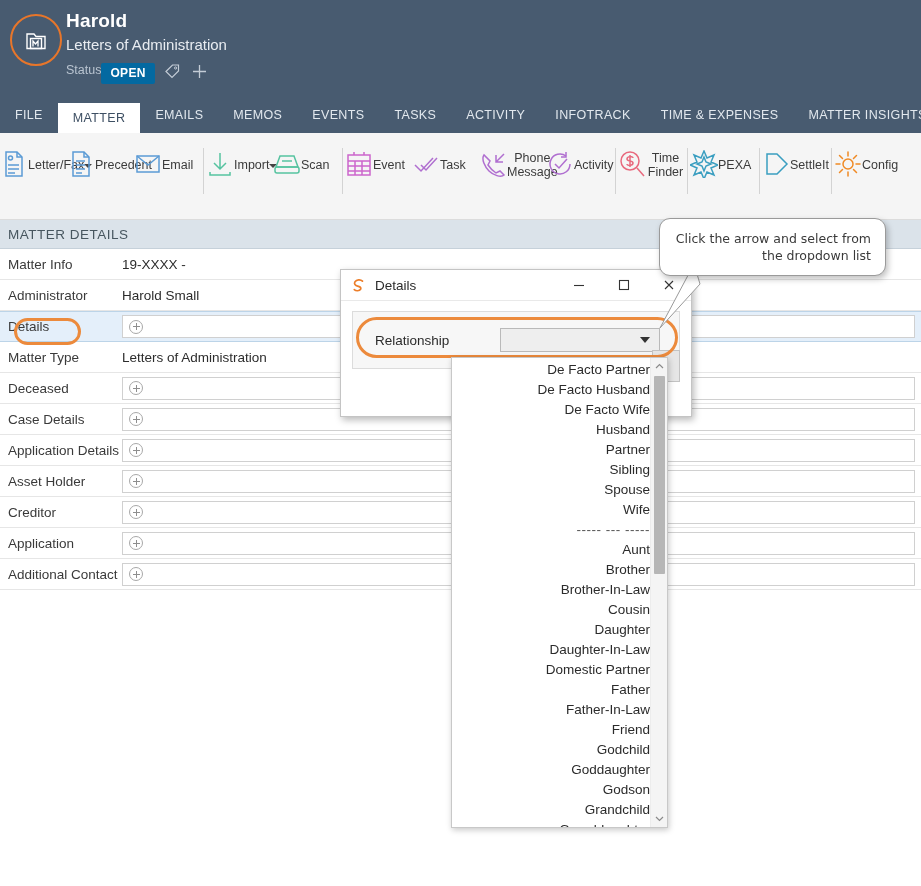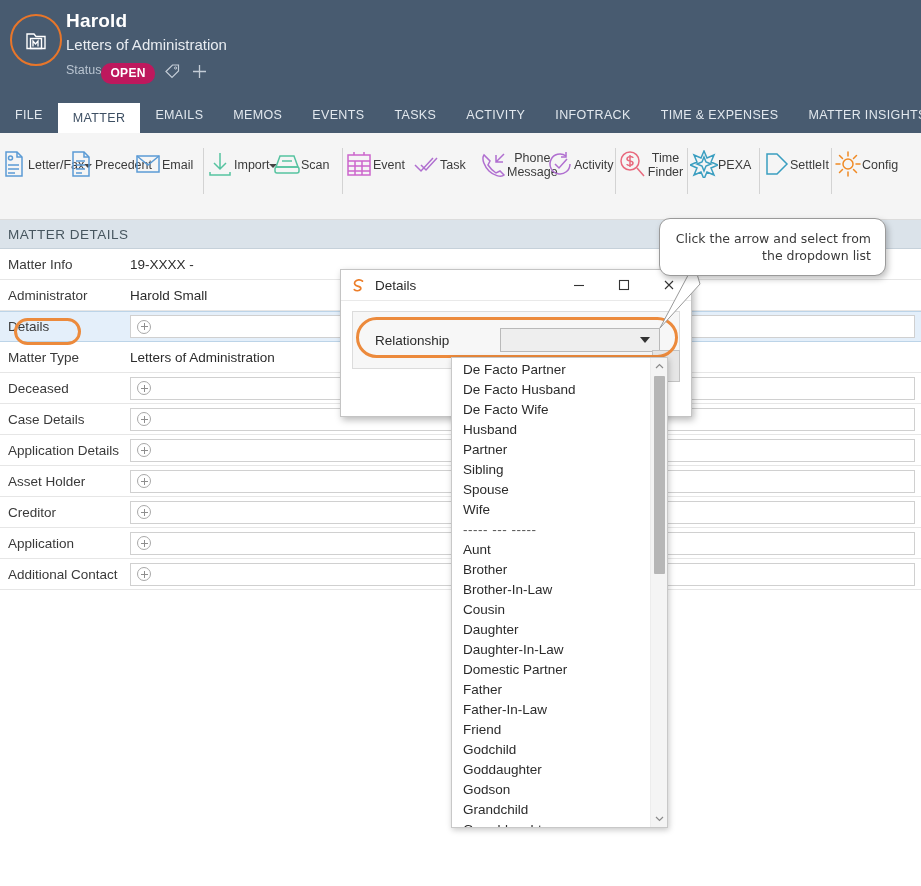--- a/index.html
+++ b/index.html
@@ -34,22 +34,22 @@
   .hdr-sub {
     position: absolute; left: 66px; top: 36px;
     font-size: 15px; color: #e8ecf1; font-weight: 400;
   }
   .hdr-statusrow {
     position: absolute; left: 66px; top: 63px;
     display: flex; align-items: flex-start; 
   }
   .hdr-status-label { font-size: 12.5px; color: #b9c4d0; }
   .badge-open {
-    background: #be185d; color: #fff; font-size: 12px; font-weight: bold;
-    border-radius: 10px; padding: 3px 9px 4px; letter-spacing: .3px;
+    background: #0369a1; color: #fff; font-size: 12px; font-weight: bold;
+    border-radius: 2px; padding: 3px 9px 4px; letter-spacing: .3px;
   }
   .hdr-icon { margin-left: 9px; display:flex; align-items:center; }
 
   
   .tabbar {
     height: 35px; background: #485b70;
     display: flex; align-items: flex-end; padding-left: 0px;
     position: relative;
   }
   .tab {
@@ -93,21 +93,20 @@
   .md-head {
     height: 29px; background: #dbe3ea; border-bottom: 1px solid #c6d1da;
     font-size: 13.5px; color: #47565f; letter-spacing: .5px;
     display: flex; align-items: center; padding-left: 8px;
   }
   .md-body { position: relative; background:#fff; }
   .md-row {
     height: 31px; display: flex; align-items: center;
     border-bottom: 1px solid #e6e6e6;
     position: relative;
-    gap: 8px;
   }
   .md-row.hl { background: #e4effa; border-top: 1px solid #bcd4e8; border-bottom: 1px solid #bcd4e8; }
   .md-label {
     width: 122px; padding-left: 8px; font-size: 13.5px; color: #3a3a3a;
     flex: none; white-space: nowrap;
   }
   .md-value { font-size: 13.5px; color: #2c2c2c; }
   .md-input {
     flex: 1; height: 23px; margin-right: 6px;
     border: 1px solid #d0d0d0; background: #fff;
@@ -187,22 +186,23 @@
     position: absolute; left: 451px; top: 357px;
     width: 217px; height: 471px;
     background: #ffffff; border: 1px solid #c8c8c8;
     box-shadow: 1px 2px 6px rgba(0,0,0,.22);
     z-index: 50; overflow: hidden;
     display: flex;
   }
   .dd-list { flex: 1; padding-top: 2px; }
   .dd-item {
     height: 20px; line-height: 20px; font-size: 13.5px;
-    color: #2b2b2b; padding-left: 11px; white-space: nowrap;
+    color: #2b2b2b; padding-left: 3px; white-space: nowrap;
     cursor: default;
+    text-align: right;
   }
   .dd-item.sep { color: #555; letter-spacing: .5px; }
   .dd-scroll {
     width: 17px; background: #f4f4f4; border-left: 1px solid #ececec;
     display: flex; flex-direction: column; align-items: center;
     position: relative;
   }
   .dd-arrow { height: 17px; width: 17px; display:flex; align-items:center; justify-content:center; flex:none; }
   .dd-track { flex: 1; width: 17px; position: relative; }
   .dd-thumb {

